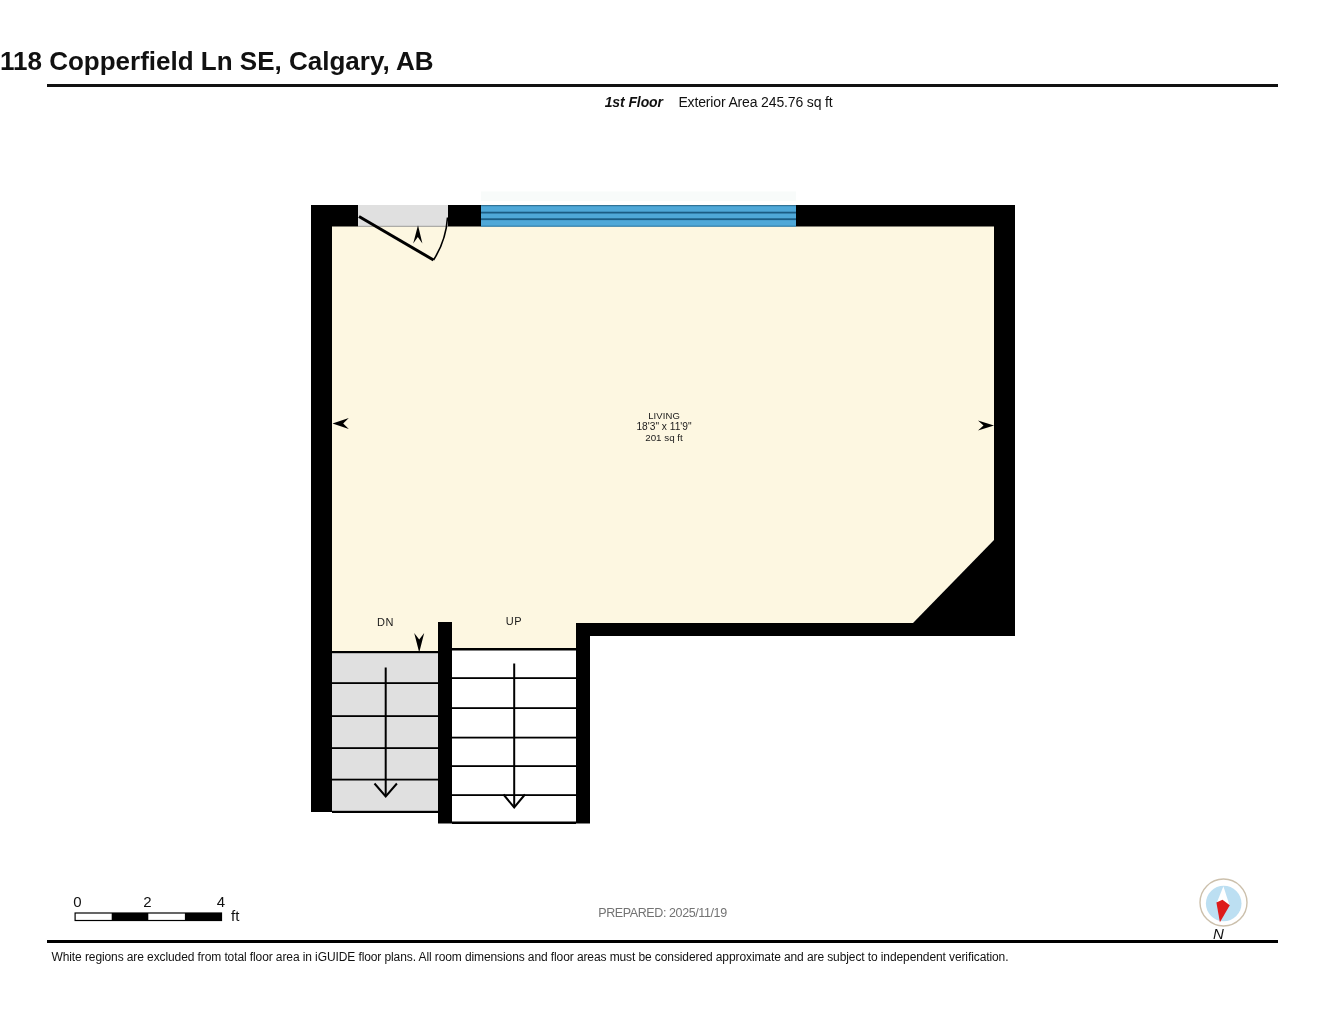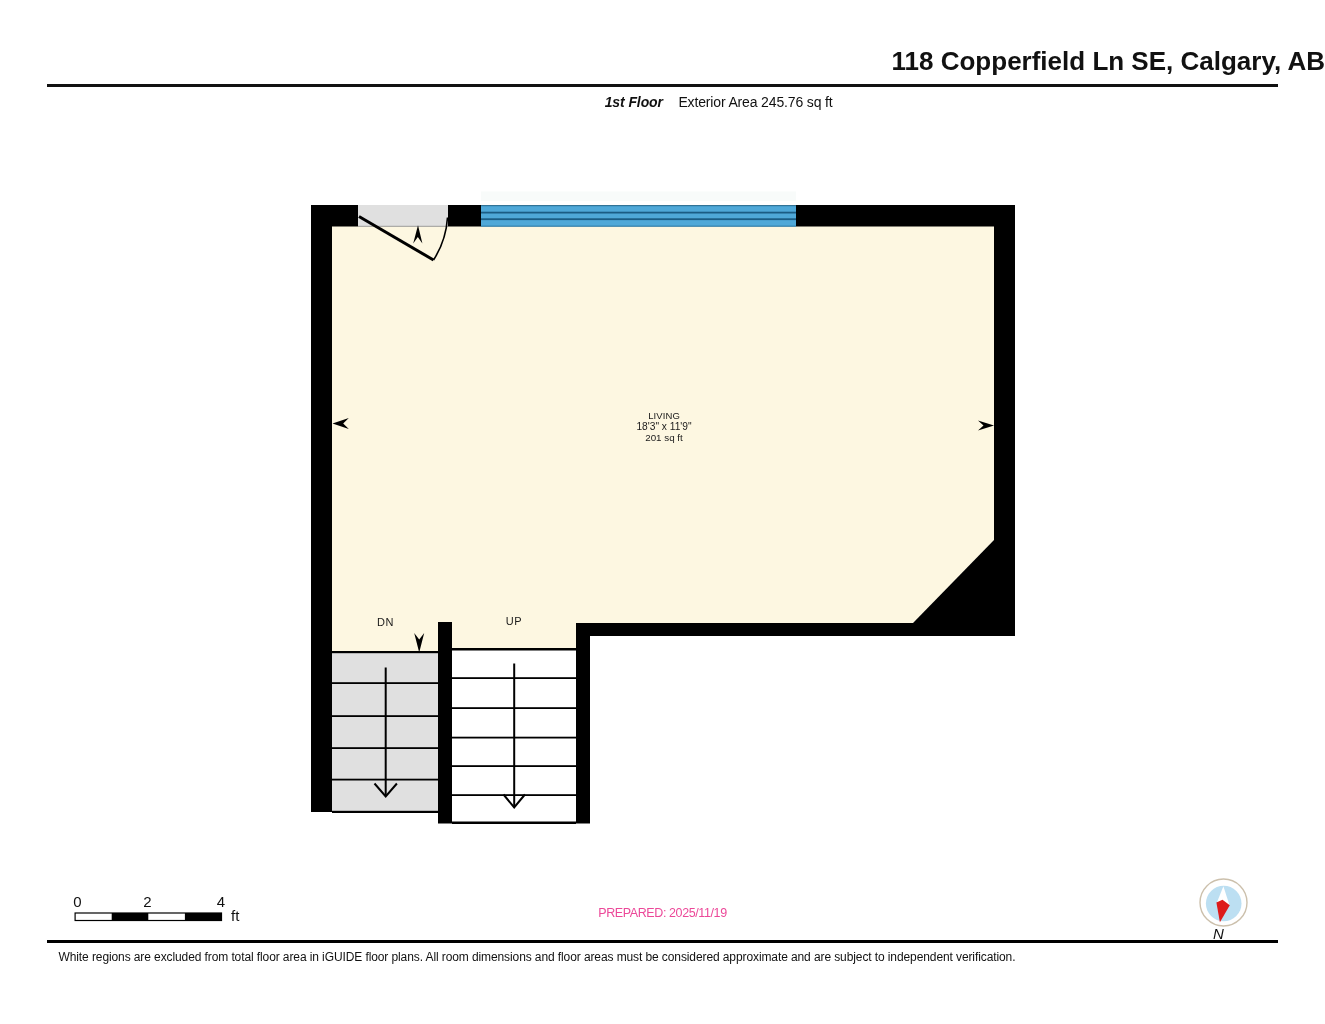--- a/index.html
+++ b/index.html
@@ -3,21 +3,21 @@
 <meta charset="utf-8">
 <style>
   html,body{margin:0;padding:0;}
   body{width:1325px;height:1024px;background:#ffffff;position:relative;
        font-family:"Liberation Sans", sans-serif;overflow:hidden;}
   .abs{position:absolute;}
 </style>
 </head>
 <body>
 
-<div class="abs" style="left:0;top:48px;width:1325px;text-align:right;font-size:26px;font-weight:bold;color:#111;line-height:26px;">118 Copperfield Ln SE, Calgary, AB</div>
+<div class="abs" style="left:0;top:48px;width:1325px;text-align:left;font-size:26px;font-weight:bold;color:#111;line-height:26px;">118 Copperfield Ln SE, Calgary, AB</div>
 
 <div class="abs" style="left:47px;top:84px;width:1231px;height:2.5px;background:#111;"></div>
 
 <div class="abs" style="left:604.7px;top:95px;font-size:14px;color:#111;white-space:nowrap;line-height:14px;letter-spacing:-0.15px;"><b style="letter-spacing:-0.1px;font-style:italic;">1st Floor</b><span style="display:inline-block;width:15.5px;"></span>Exterior Area 245.76 sq ft</div>
 
 <svg class="abs" style="left:0;top:0;" width="1325" height="1024" viewBox="0 0 1325 1024">
 
   <polygon points="332,226 994,226 994,540 913,623 576,623 576,648 452,648 452,622 438,622 438,651 332,651" fill="#FDF7E1"></polygon>
 
   <g>
@@ -104,25 +104,25 @@
 <svg class="abs" style="left:60px;top:888px;" width="200" height="45" viewBox="0 0 200 45">
   <text x="17.4" y="19" font-size="15" fill="#111" text-anchor="middle">0</text>
   <text x="87.5" y="19" font-size="15" fill="#111" text-anchor="middle">2</text>
   <text x="160.8" y="19" font-size="15" fill="#111" text-anchor="middle">4</text>
   <rect x="15.1" y="25" width="146.4" height="7.5" fill="#fff" stroke="#000" stroke-width="1.2"></rect>
   <rect x="51.7" y="25" width="36.6" height="7.5" fill="#000"></rect>
   <rect x="124.9" y="25" width="36.6" height="7.5" fill="#000"></rect>
   <text x="171" y="33" font-size="15" fill="#111">ft</text>
 </svg>
 
-<div class="abs" style="left:0;top:907.4px;width:1325px;text-align:center;font-size:12.5px;letter-spacing:-0.4px;color:#ec4899;line-height:12.5px;">PREPARED: 2025/11/19</div>
+<div class="abs" style="left:0;top:907.4px;width:1325px;text-align:center;font-size:12.5px;letter-spacing:-0.4px;color:#737373;line-height:12.5px;">PREPARED: 2025/11/19</div>
 
 <svg class="abs" style="left:1196px;top:875px;" width="56" height="66" viewBox="0 0 56 66">
   <circle cx="27.5" cy="27.5" r="23.5" fill="#fff" stroke="#CCC0AC" stroke-width="1.4"></circle>
   <circle cx="27.7" cy="28.5" r="17.8" fill="#BCDFF2"></circle>
   <polygon points="27.4,11.2 20.9,27.6 33.4,30.1" fill="#fff"></polygon>
   <polygon points="20.4,27.4 26.5,24.7 33.8,30.3 23.9,47.3" fill="#DD1A1A"></polygon>
   <text x="22.5" y="64.3" font-size="15" font-style="italic" fill="#111" text-anchor="middle">N</text>
 </svg>
 
 <div class="abs" style="left:47px;top:939.5px;width:1231px;height:3px;background:#000;"></div>
 
-<div class="abs" style="left:51.5px;top:950.9px;font-size:12px;letter-spacing:-0.1px;color:#111;line-height:12px;white-space:nowrap;margin-left:7px;">White regions are excluded from total floor area in iGUIDE floor plans. All room dimensions and floor areas must be considered approximate and are subject to independent verification.</div>
+<div class="abs" style="left:51.5px;top:950.9px;font-size:12px;letter-spacing:-0.1px;color:#111;line-height:12px;white-space:nowrap;">White regions are excluded from total floor area in iGUIDE floor plans. All room dimensions and floor areas must be considered approximate and are subject to independent verification.</div>
 
 </body></html>

